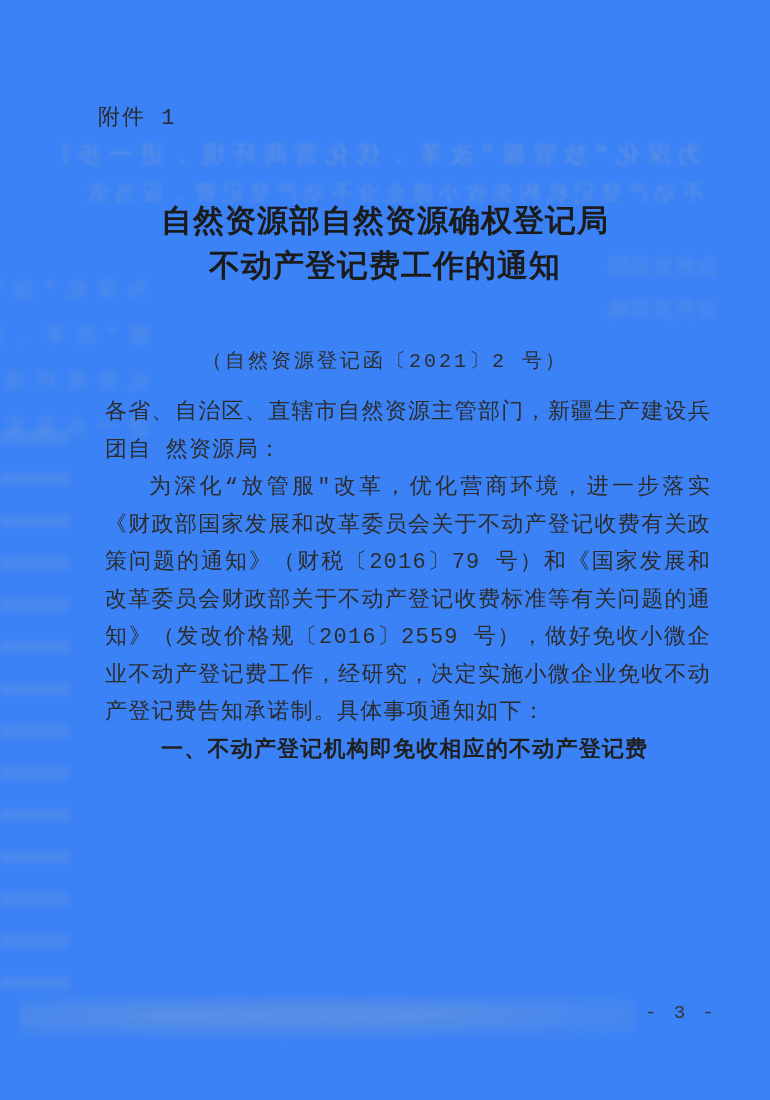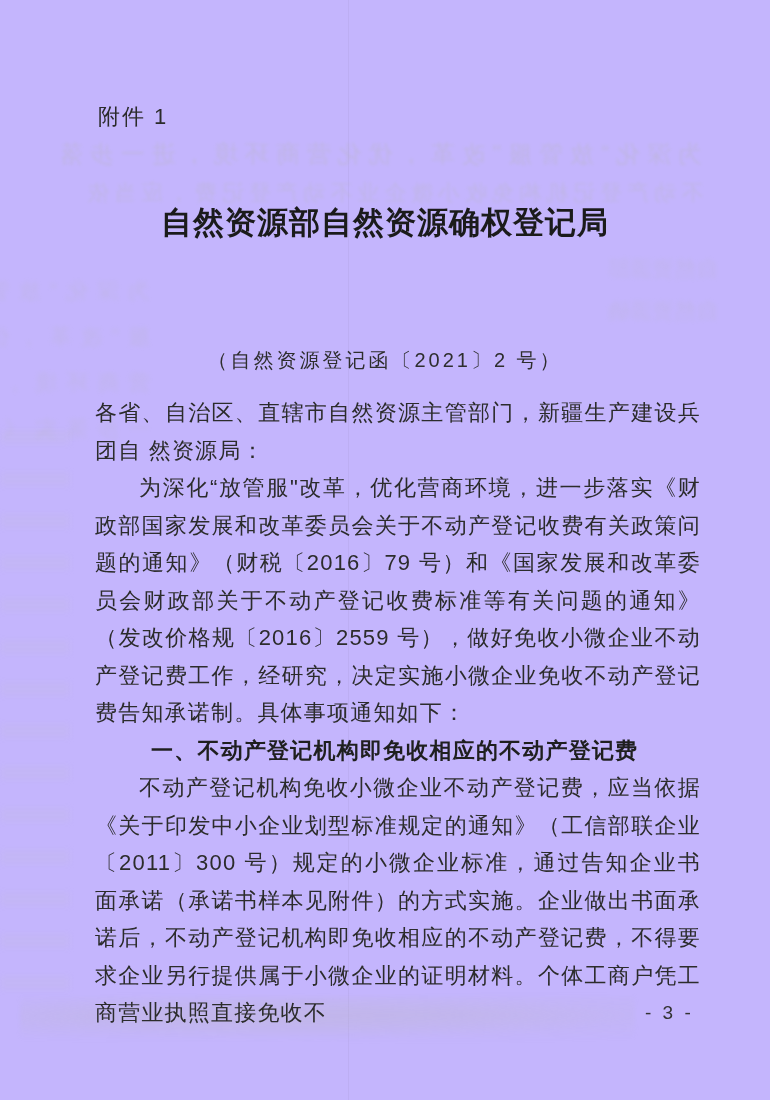--- a/index.html
+++ b/index.html
@@ -1,22 +1,22 @@
 <!DOCTYPE html>
 <html><head>
 <meta charset="utf-8">
 <style>
   html, body { margin: 0; padding: 0; background: #ffffff; }
   .page {
     position: relative;
     width: 770px;
     height: 1100px;
-    background: #c4b5fd;
+    background: #3b82f6;
     overflow: hidden;
-    font-family: Liberation Sans, sans-serif;
+    font-family: Liberation Mono, monospace;
     color: #2f2f2f;
   }
   .fold-line {
     position: absolute;
     left: 348px; top: 0;
     width: 1px; height: 1100px;
     background: rgba(60,60,55,0.05);
   }
   
   .ghost {
@@ -68,21 +68,21 @@
   .doc-number {
     position: absolute;
     top: 347px; left: 0; right: 0;
     text-align: center;
     font-size: 20px;
     color: #2e2e2e;
     letter-spacing: 3px;
   }
   .body {
     position: absolute;
-    left: 95px; top: 394px;
+    left: 105px; top: 394px;
     width: 606px;
     font-size: 22px;
     line-height: 37.5px;
     letter-spacing: 1.2px;
     text-align: justify;
     text-justify: inter-ideograph;
     color: #2c2c2c;
   }
   .body p { margin: 0; }
   .indent { text-indent: 2em; }
@@ -110,26 +110,26 @@
   <div class="ghost ghost-2">不动产登记机构免收小微企业不动产登记费，应当依据《关于印发中小企业划型标准规定的通知》（工信部联企业〔2011〕300 号）规定的小微企业标准，通过告知企业书面承诺（承诺书样本见附件）的方式实施。企业做出书面承诺后，不动产登记机构即免收相应的不动产登记费，不得要求企业另行提供属于小微企业的证明材料。个体工商户凭工商营业执照直接免收不</div>
   <div class="ghost ghost-left">为深化“放管服"改革，优化营商环境，进一步落实《财政部国家发展和改革委员会关于不动产登记收费有关政策问题的通知》（财税〔2016〕79 号）和《国家发展和改革委员会财政部关于不动产登记收费标准等有关问题的通知》（发改价格规〔2016〕2559 号），做好免收小微企业不动产登记费工作，经研究，决定实施小微企业免收不动产登记费告知承诺制。具体事项通知如下：</div>
   <div class="ghost ghost-right">自然资源部自然资源确权登记局</div>
   <div class="smudge smudge-left"></div>
   <div class="smudge smudge-bottom"></div>
 
   <div class="attachment">附件 1</div>
 
   <h1 class="title">
     <span class="title-line">自然资源部自然资源确权登记局</span>
+    <span class="title-line">不动产登记费工作的通知</span>
   </h1>
 
   <div class="doc-number">（自然资源登记函〔2021〕2 号）</div>
 
   <div class="body">
     <p class="salutation">各省、自治区、直辖市自然资源主管部门，新疆生产建设兵团自 然资源局：</p>
     <p class="para indent">为深化“放管服"改革，优化营商环境，进一步落实《财政部国家发展和改革委员会关于不动产登记收费有关政策问题的通知》（财税〔2016〕79 号）和《国家发展和改革委员会财政部关于不动产登记收费标准等有关问题的通知》（发改价格规〔2016〕2559 号），做好免收小微企业不动产登记费工作，经研究，决定实施小微企业免收不动产登记费告知承诺制。具体事项通知如下：</p>
     <p class="heading">一、不动产登记机构即免收相应的不动产登记费</p>
-    <p class="para indent">不动产登记机构免收小微企业不动产登记费，应当依据《关于印发中小企业划型标准规定的通知》（工信部联企业〔2011〕300 号）规定的小微企业标准，通过告知企业书面承诺（承诺书样本见附件）的方式实施。企业做出书面承诺后，不动产登记机构即免收相应的不动产登记费，不得要求企业另行提供属于小微企业的证明材料。个体工商户凭工商营业执照直接免收不</p>
   </div>
 
   <div class="page-number">- 3 -</div>
 
 </div>
 
 </body></html>

